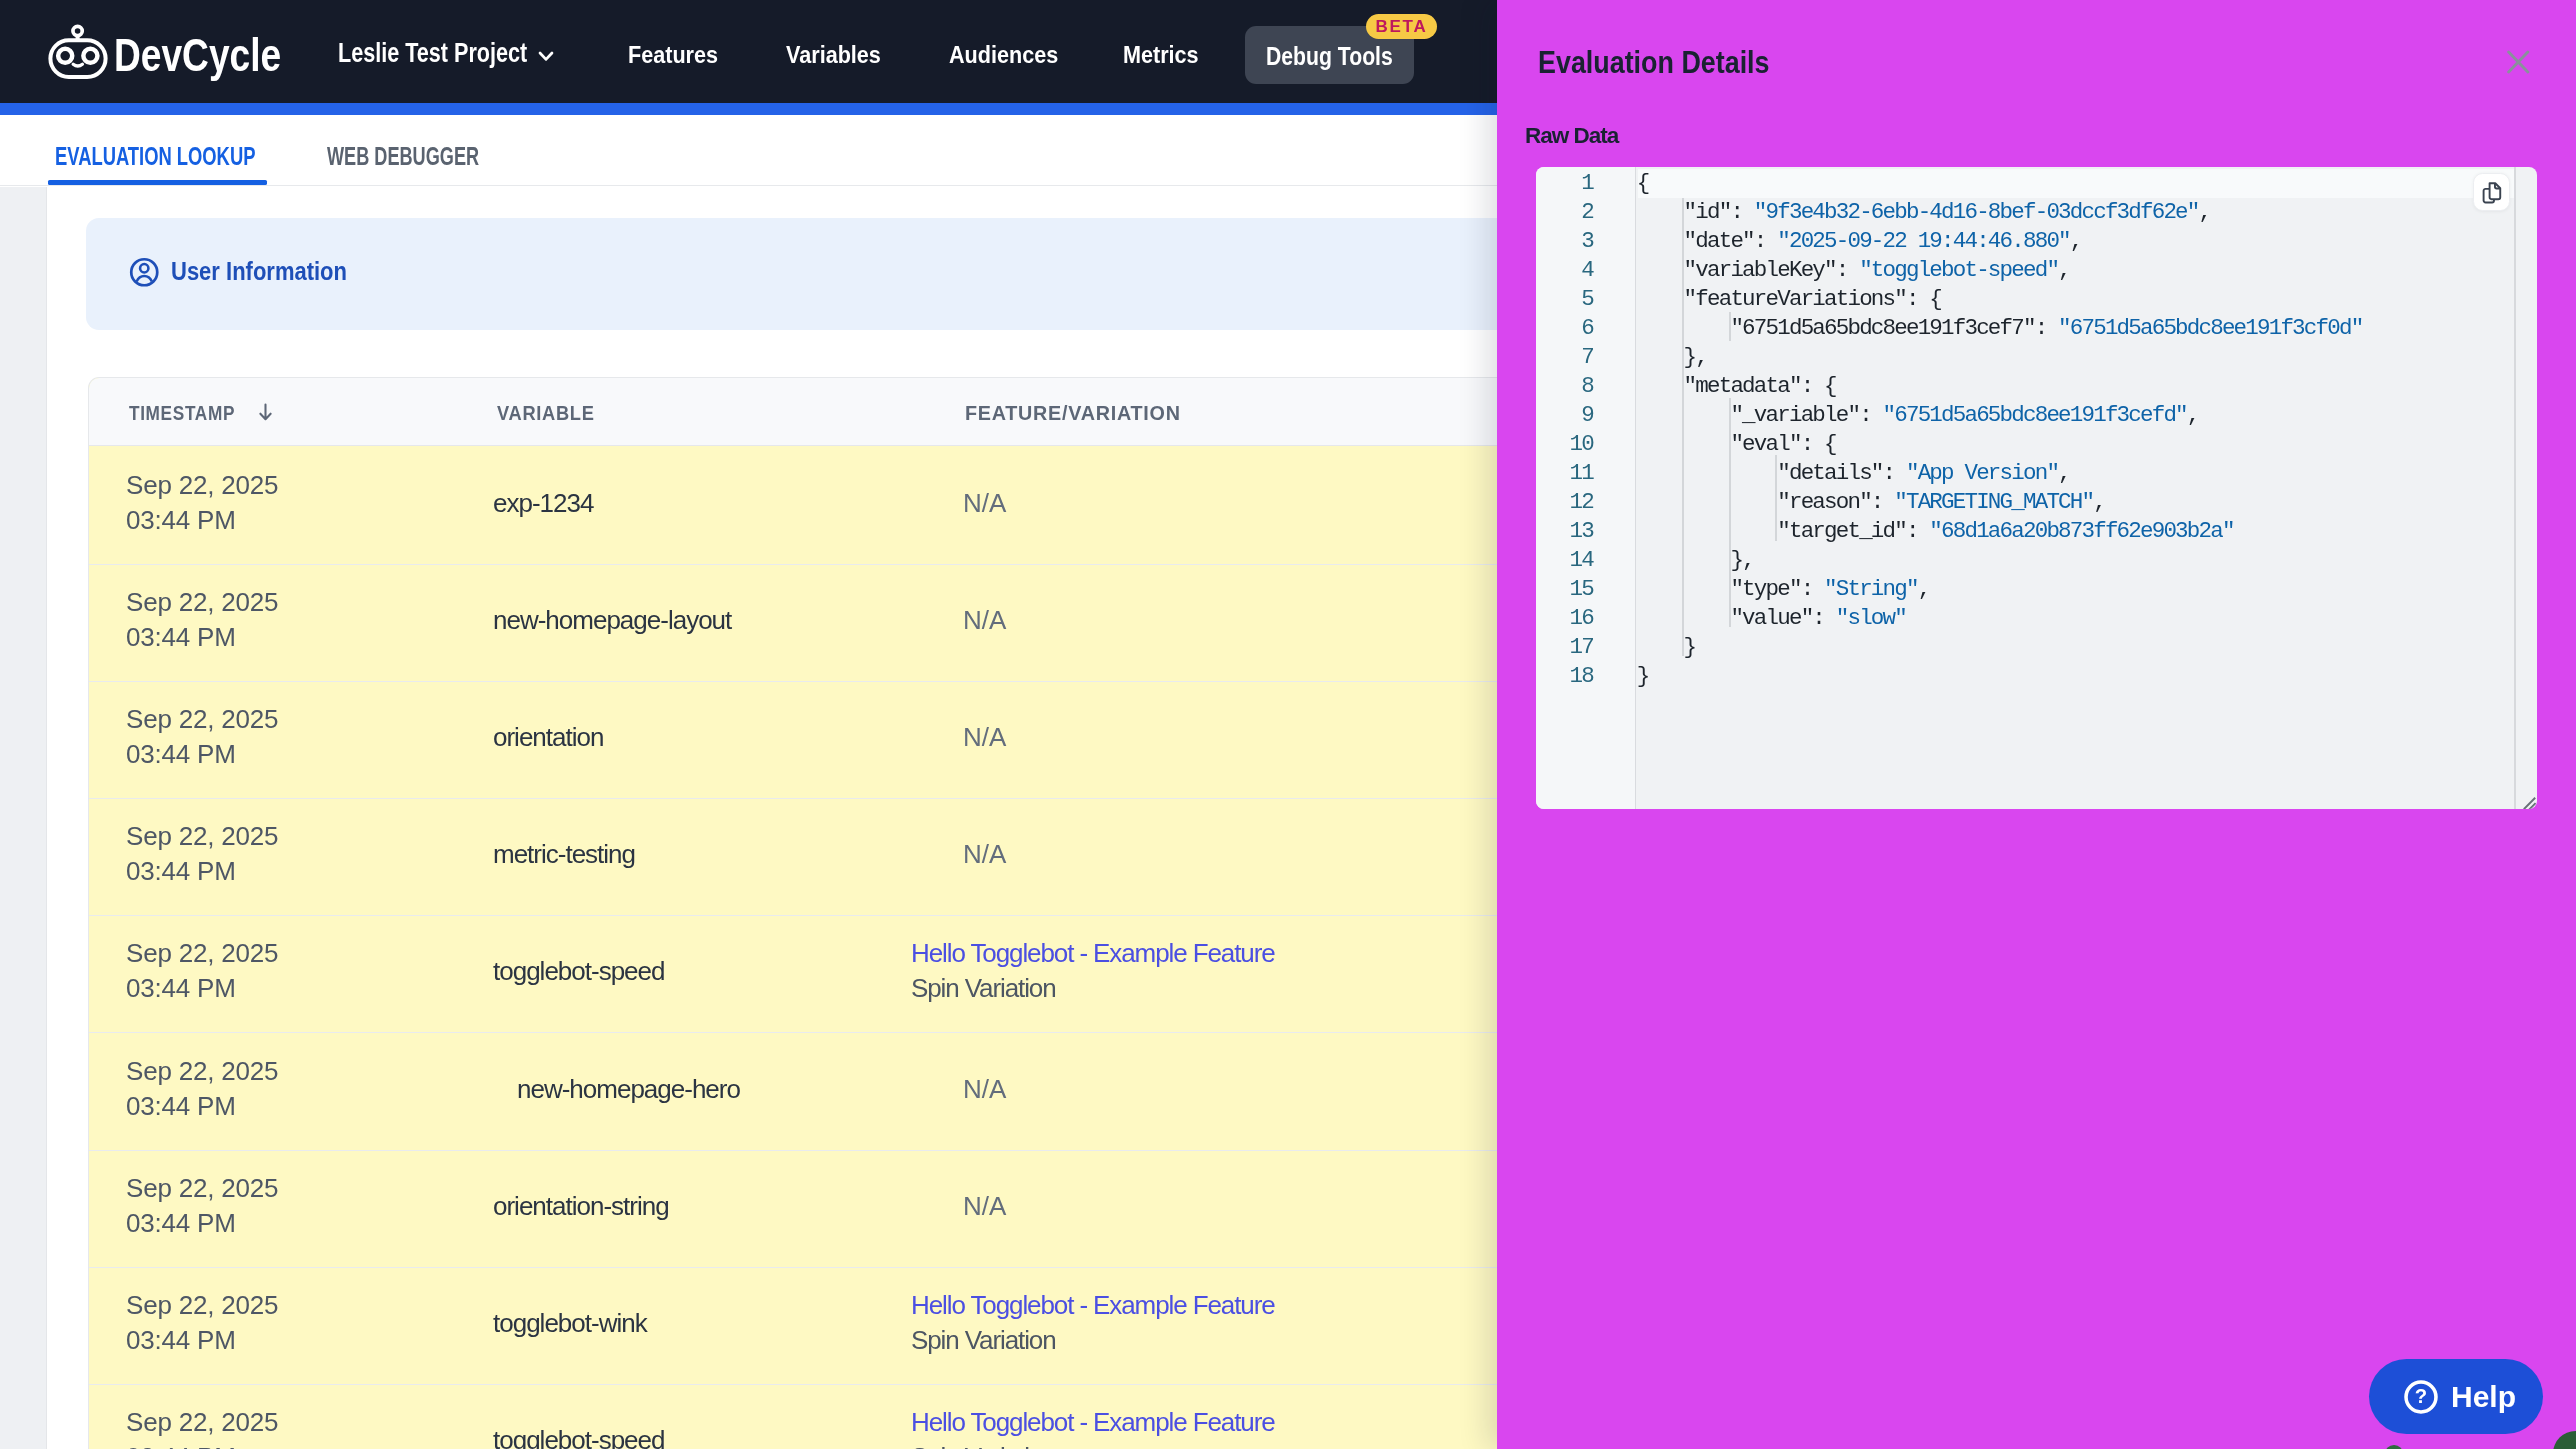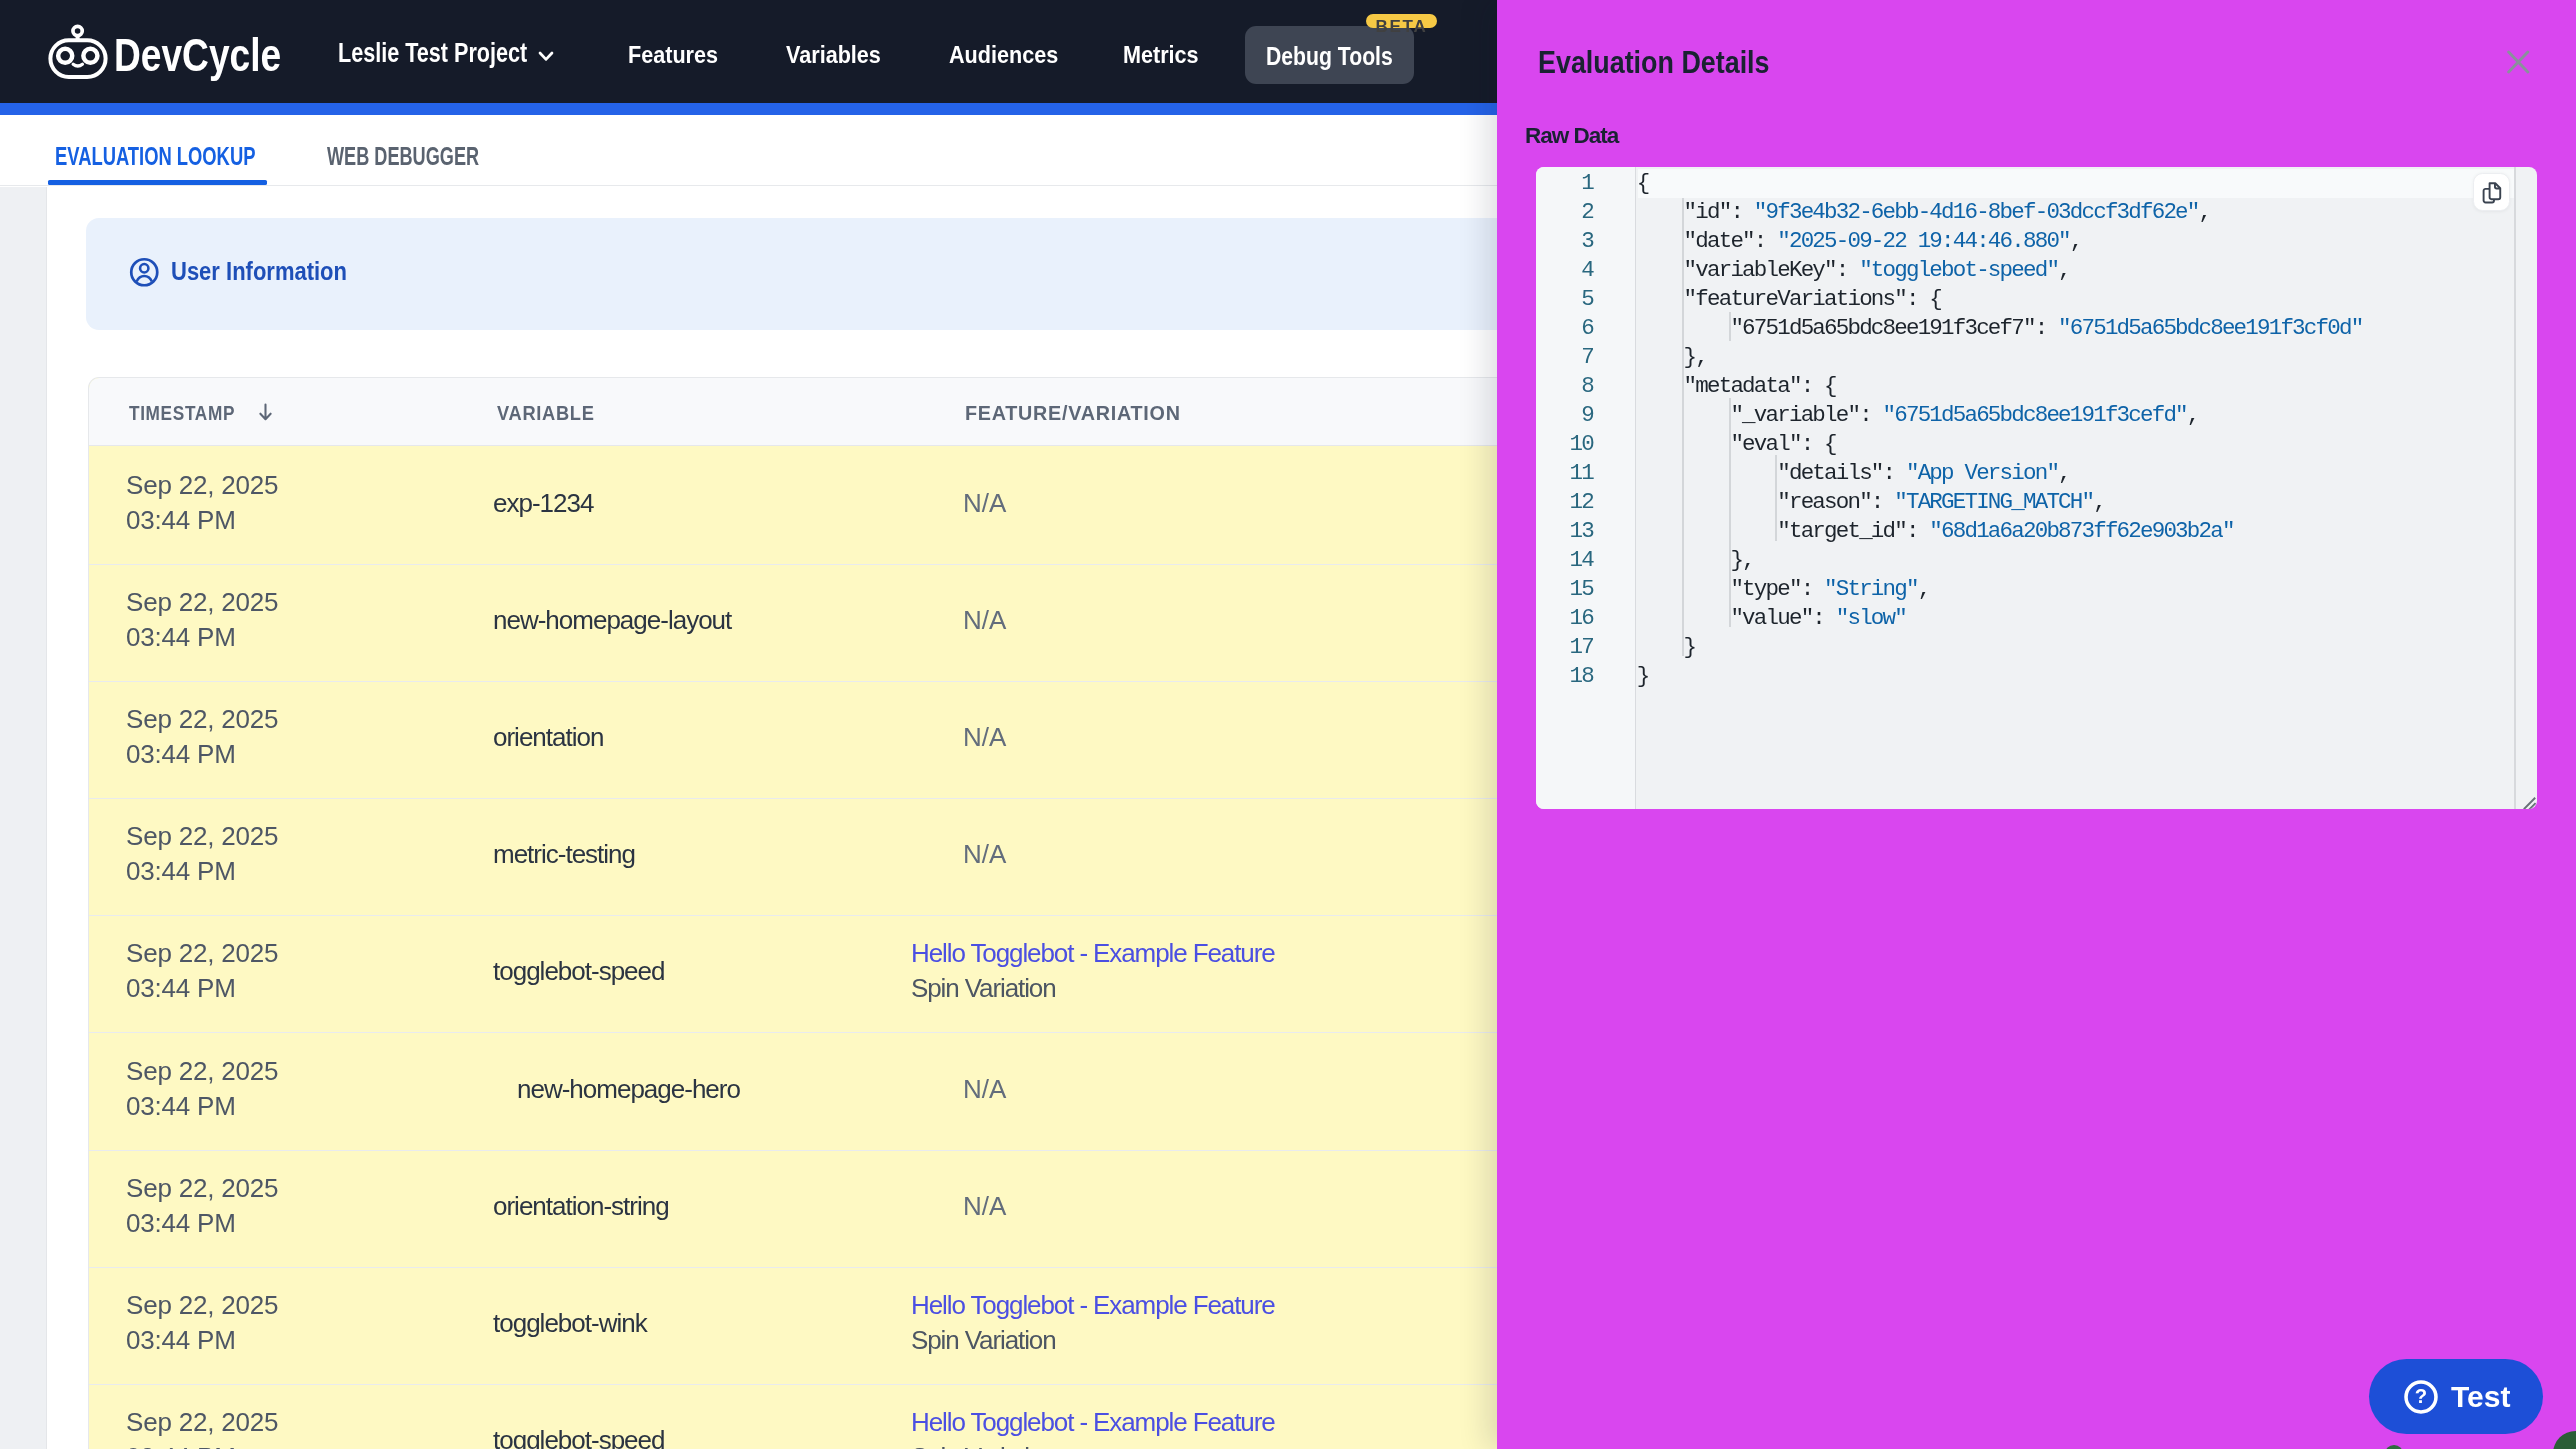--- a/index.html
+++ b/index.html
@@ -9,22 +9,22 @@
   #page { position:relative; width:2576px; height:1449px; }
 
   
   #nav { position:absolute; left:0; top:0; width:2576px; height:103px; background:#151b29; }
   #bluebar { position:absolute; left:0; top:103px; width:2576px; height:12px; background:#2563e8; }
   .navitem { position:absolute; color:#fff; font-weight:bold; font-size:24px; line-height:24px; top:43px; transform:scaleX(0.90); transform-origin:0 50%; }
   #wordmark { position:absolute; left:114px; top:31px; color:#fff; font-weight:bold; font-size:47px; line-height:47px; transform:scaleX(0.79); transform-origin:0 50%; }
   #leslie { position:absolute; left:338px; top:40px; color:#fff; font-weight:bold; font-size:27px; line-height:27px; transform:scaleX(0.80); transform-origin:0 50%; }
   #debugbtn { position:absolute; left:1245px; top:26px; width:169px; height:58px; background:#3e4553; border-radius:11.2px; }
   #debugtxt { position:absolute; left:1266px; top:43px; color:#fff; font-weight:bold; font-size:26.5px; line-height:26.5px; transform:scaleX(0.80); transform-origin:0 50%; }
-  #beta { position:absolute; left:1366px; top:13.6px; width:71px; height:14px; background:#f6c945; border-radius:13px;
-    color:#404040; font-weight:bold; font-size:17px; letter-spacing:1.8px; text-align:center; line-height:26px; }
+  #beta { position:absolute; left:1366px; top:13.6px; width:71px; height:25px; background:#f6c945; border-radius:13px;
+    color:#be185d; font-weight:bold; font-size:17px; letter-spacing:1.8px; text-align:center; line-height:26px; }
 
   
   #tabbar { position:absolute; left:0; top:115px; width:2576px; height:71px; background:#fff; border-bottom:1.6px solid #e7e9ec; }
   #tab1 { position:absolute; left:55px; top:144px; font-size:25px; line-height:25px; font-weight:bold; color:#1560e2; transform:scaleX(0.735); transform-origin:0 50%; }
   #tab1line { position:absolute; left:48px; top:180px; width:219px; height:4.8px; background:#1560e2; border-radius:1.6px; }
   #tab2 { position:absolute; left:327px; top:144px; font-size:25px; line-height:25px; font-weight:bold; color:#5a6370; transform:scaleX(0.725); transform-origin:0 50%; }
 
   
   #gutter { position:absolute; left:0; top:187px; width:47px; height:1262px; background:#eef0f3; border-right:1.6px solid #e4e6e9; }
 
@@ -272,21 +272,21 @@
       <svg class="abs" style="left:987px; top:630px;" width="13" height="13" viewBox="0 0 16 16">
         <path d="M1 15 L15 1 M7.5 15.5 L15.5 7.5" fill="none" stroke="#687078" stroke-width="2.4"></path>
       </svg>
     </div>
 
     <div id="helppill">
       <svg class="abs" style="left:35px; top:21px;" width="34" height="34" viewBox="0 0 42 42">
         <circle cx="21" cy="21" r="18.5" fill="none" stroke="#fff" stroke-width="4.4"></circle>
         <text x="21" y="29" text-anchor="middle" font-family="Liberation Sans, sans-serif" font-size="25px" font-weight="bold" fill="#fff">?</text>
       </svg>
-      <div id="helptxt">Test</div>
+      <div id="helptxt">Help</div>
     </div>
 
     <div class="abs" style="left:888px; top:1445px; width:17.7px; height:17.7px; border-radius:50%; background:#2e6b3e;"></div>
     <div class="abs" style="left:1056px; top:1431px; width:45px; height:45px; border-radius:50%; background:#2a5e36;"></div>
   </div>
 
 </div>
 
 
 </body></html>

